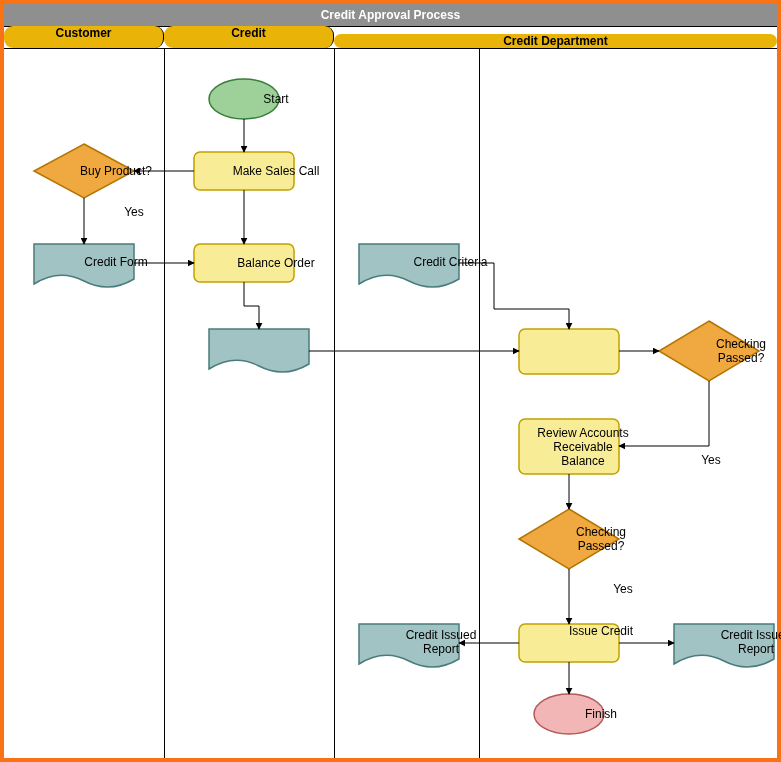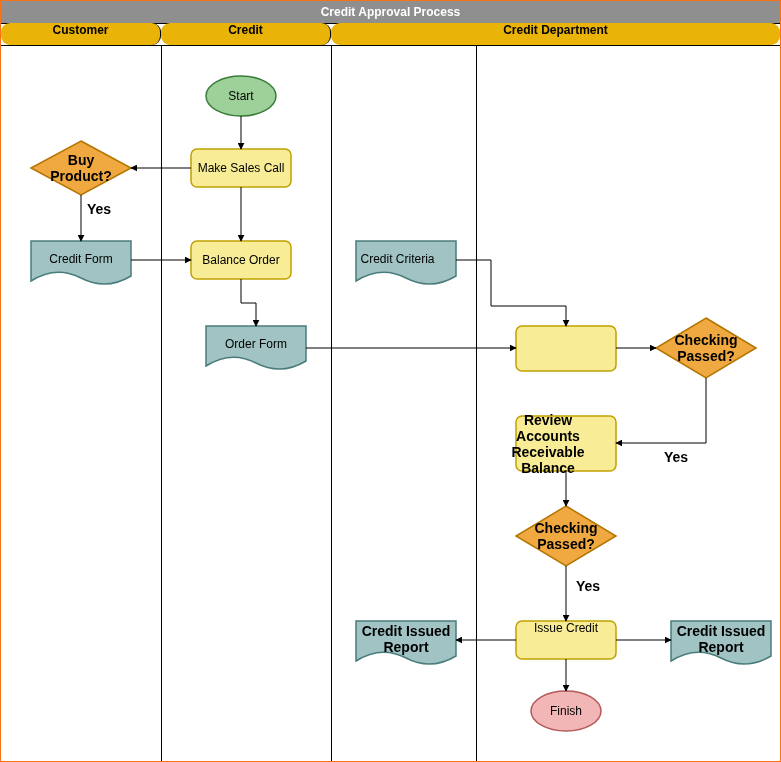--- a/index.html
+++ b/index.html
@@ -4,21 +4,21 @@
 <style>
   body {
     margin: 0;
     font-family: Arial, Helvetica, sans-serif;
     background: #fff;
   }
   .frame {
     position: relative;
     width: 781px;
     height: 762px;
-    border: 1px solid #f97316;
+    border: 4px solid #f97316;
     box-sizing: border-box;
   }
   .title-bar {
     position: absolute;
     left: 0; top: 0; right: 0;
     height: 22px;
     background: #8f8f8f;
     color: #fff;
     font-size: 12px;
     font-weight: bold;
@@ -38,43 +38,44 @@
     background: #eab308;
     font-size: 12px;
     font-weight: bold;
     display: flex;
     align-items: flex-start;
     justify-content: center;
     border-right: 1px solid #000;
     box-sizing: border-box;
     border-radius: 9px;
   }
-  .lane-head:last-child { border-right: none; }
+  .lane-head:last-child { border-right: none; margin-top: 8px; }
   .lane-sep {
     position: absolute;
     top: 44px; bottom: 0;
     width: 0;
     border-left: 1px solid #000;
   }
   svg.diag {
     position: absolute;
     left: 0; top: 0;
     width: 781px; height: 762px;
     pointer-events: none;
   }
   .lbl {
     position: absolute;
     font-size: 12px;
     text-align: center;
     display: flex;
     align-items: center;
     justify-content: center;
     pointer-events: none;
+    padding-left: 32px;
   }
-  .small { font-size: 14px; font-weight: bold; }
+  .small { font-size: 12px; }
 </style>
 </head>
 <body>
 
 <div class="frame">
 
   <div class="title-bar">
     <span>Credit Approval Process</span>
   </div>
 
@@ -161,22 +162,21 @@
 
     <path d="M565,658 L565,690" stroke="#000" fill="none" marker-end="url(#arrow)"></path>
   </svg>
 
   <div class="lbl" style="left:205px;top:85px;width:70px;height:20px">Start</div>
   <div class="lbl" style="left:190px;top:148px;width:100px;height:38px">Make Sales Call</div>
   <div class="lbl small" style="left:40px;top:157px;width:80px;height:20px">Buy Product?</div>
   <div class="lbl small" style="left:83px;top:200px;width:30px;height:16px">Yes</div>
   <div class="lbl" style="left:30px;top:245px;width:100px;height:25px">Credit Form</div>
   <div class="lbl" style="left:190px;top:240px;width:100px;height:38px">Balance Order</div>
-  <div class="lbl" style="left:205px;top:330px;width:100px;height:25px">Order Form</div>
-  <div class="lbl" style="left:337px;top:245px;width:119px;height:25px">Credit Criteria</div>
+  <div class="lbl" style="left:355px;top:245px;width:119px;height:25px">Credit Criteria</div>
   <div class="lbl small" style="left:670px;top:332px;width:70px;height:30px">Checking Passed?</div>
   <div class="lbl small" style="left:660px;top:448px;width:30px;height:16px">Yes</div>
   <div class="lbl small" style="left:497px;top:415px;width:100px;height:55px">Review Accounts Receivable Balance</div>
   <div class="lbl small" style="left:530px;top:520px;width:70px;height:30px">Checking Passed?</div>
   <div class="lbl small" style="left:572px;top:577px;width:30px;height:16px">Yes</div>
   <div class="lbl" style="left:515px;top:608px;width:100px;height:38px">Issue Credit</div>
   <div class="lbl small" style="left:355px;top:623px;width:100px;height:30px">Credit Issued Report</div>
   <div class="lbl small" style="left:670px;top:623px;width:100px;height:30px">Credit Issued Report</div>
   <div class="lbl" style="left:530px;top:700px;width:70px;height:20px">Finish</div>
 

